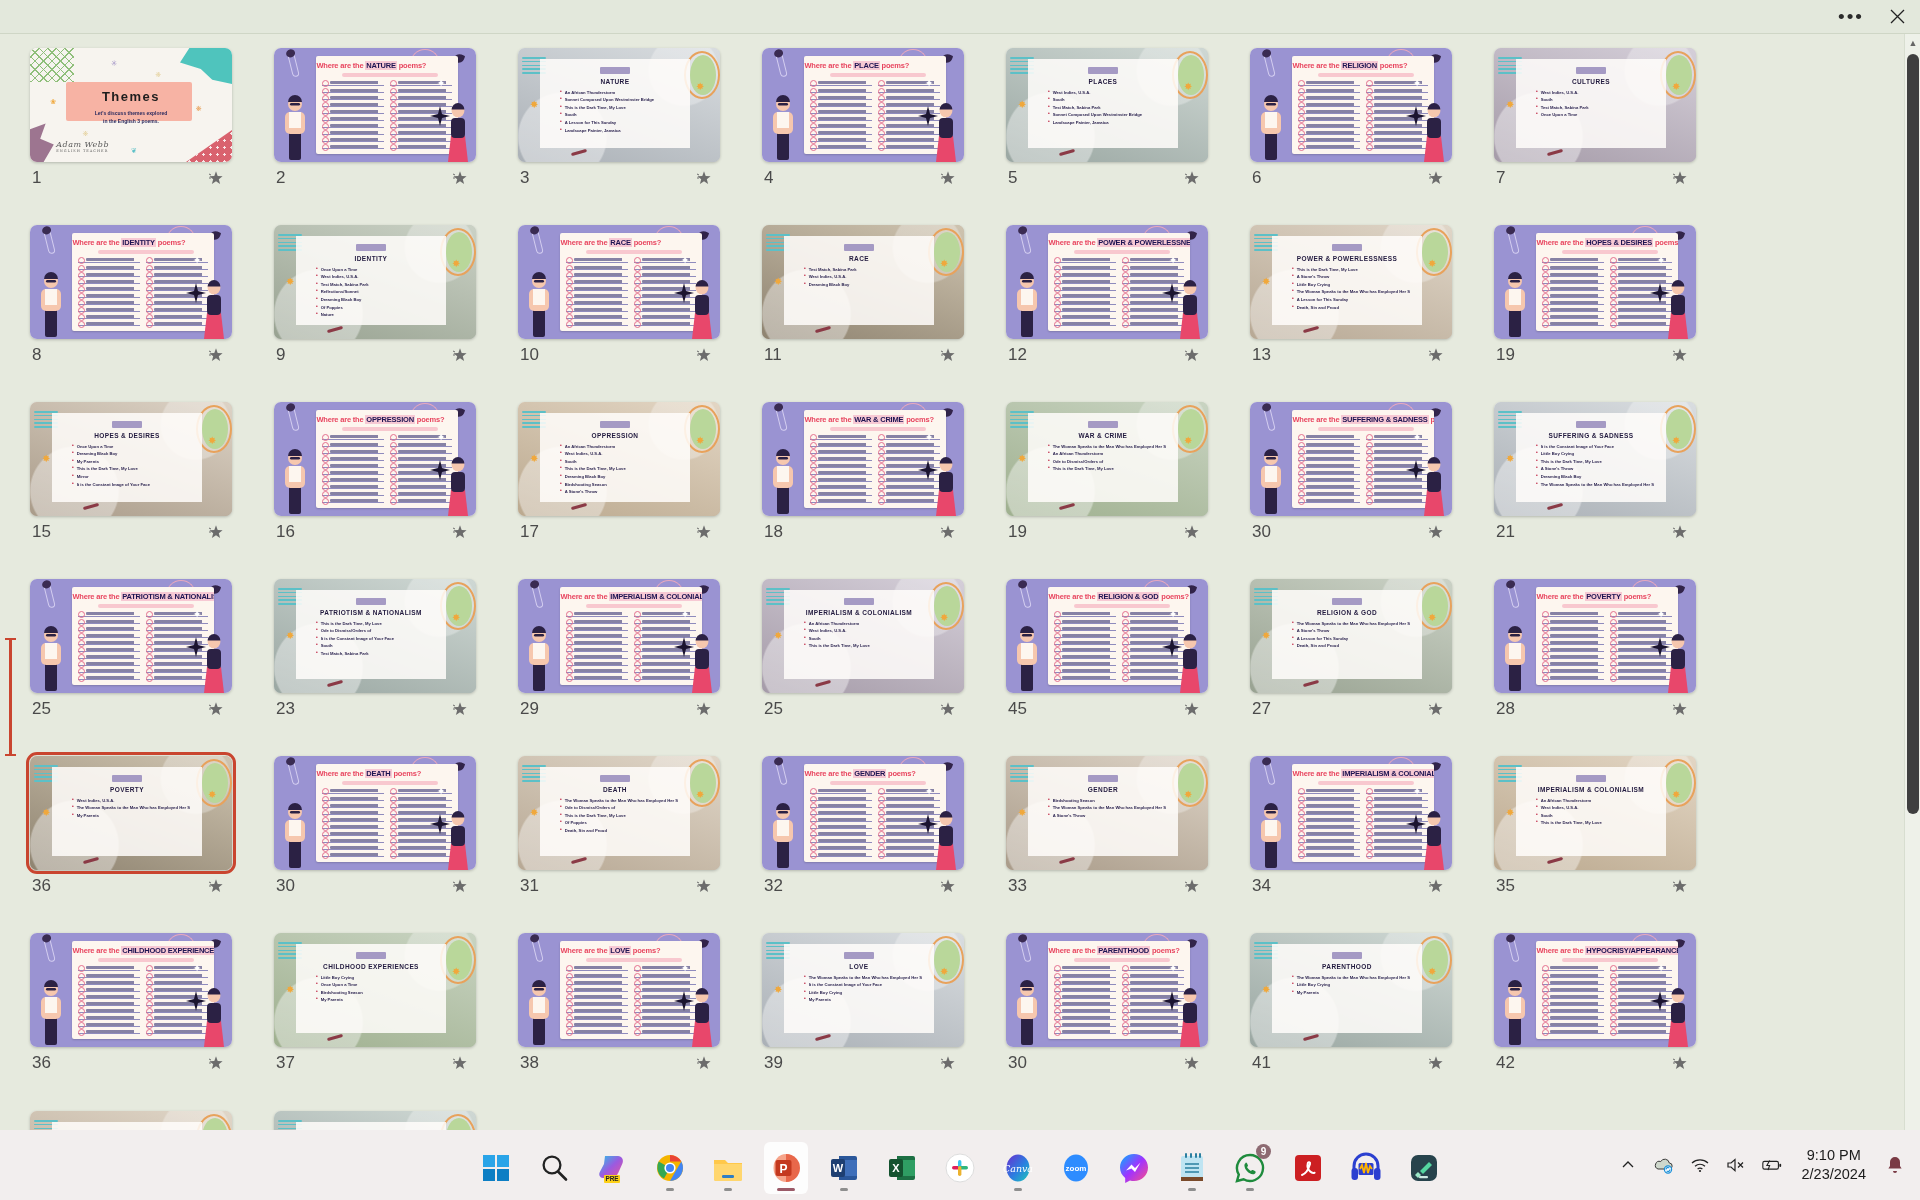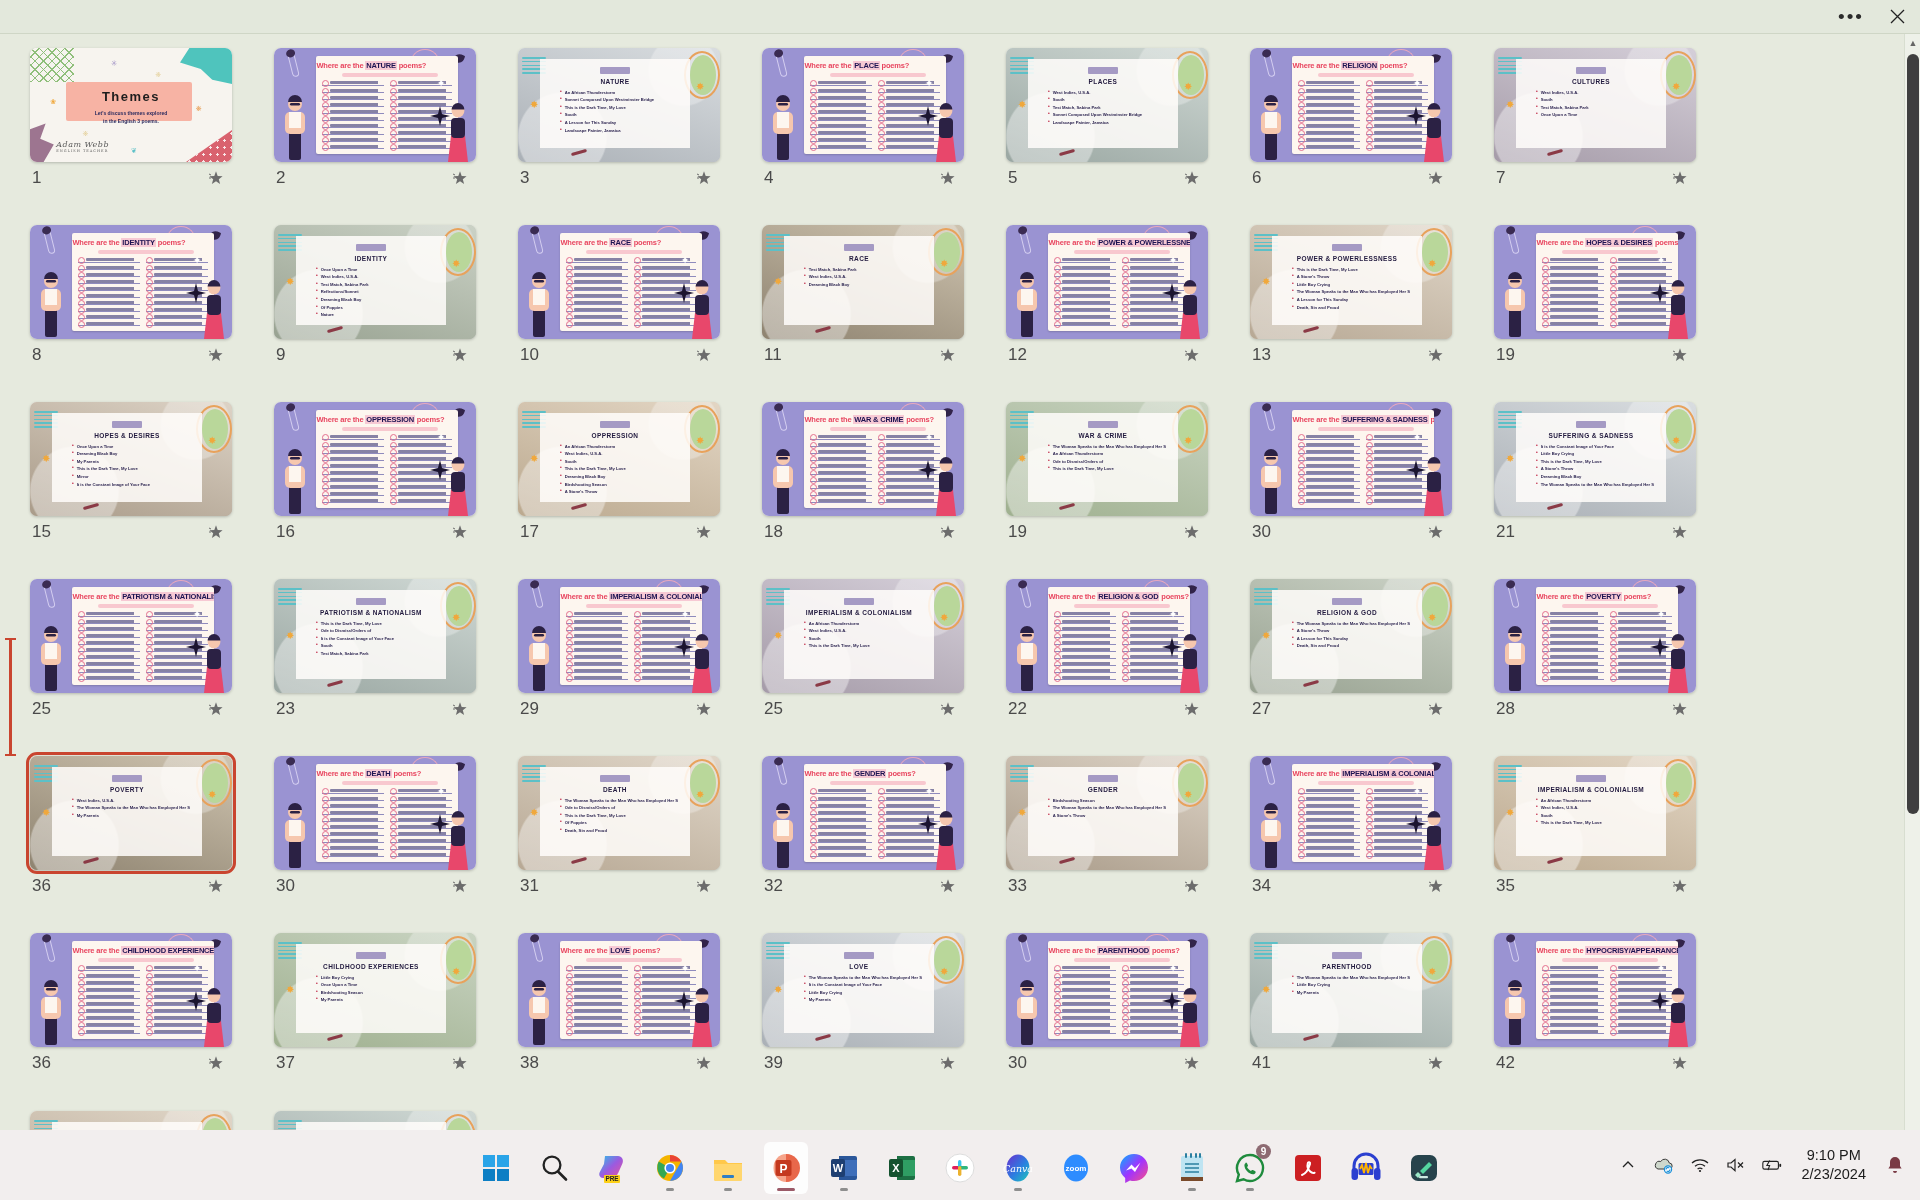--- a/index.html
+++ b/index.html
@@ -2206,21 +2206,21 @@
     <rect x="9" y="18" width="14" height="20" rx="4" fill="#2b2144"></rect>
     <circle cx="16" cy="11" r="6.4" fill="#f6c7ae"></circle>
     <path d="M9.6 9.5a6.4 6.4 0 0 1 12.8 0z" fill="#2b2144"></path>
   </svg></div>
     <div class="star4"><svg viewBox="0 0 20 20" width="20" height="20">
     <path d="M10 0 L12 8 L20 10 L12 12 L10 20 L8 12 L0 10 L8 8 Z" fill="#1b1430"></path>
   </svg></div>
     <div class="sparkle">✦</div>
   </div>
           </div>
-     <div class="caption">22</div>
+     <div class="caption">45</div>
      <div class="anim-star">
             <svg viewBox="0 0 16 16" width="16" height="16" aria-hidden="true">
     <path d="M8 1.2 L9.7 6 L14.6 6.2 L10.8 9.2 L12.1 14 L8 11.2 L3.9 14 L5.2 9.2 L1.4 6.2 L6.3 6z" fill="#6c6c6c"></path>
     <path d="M1 4 L3 5 M1 8 L3 8" stroke="#6c6c6c" stroke-width="1"></path>
   </svg>
           </div>
         </div>
         <div class="cell">
           <div class="thumb">
             <div class="sl B" style="background:linear-gradient(160deg, #cbd2c6 0%, #98a291 100%)">

